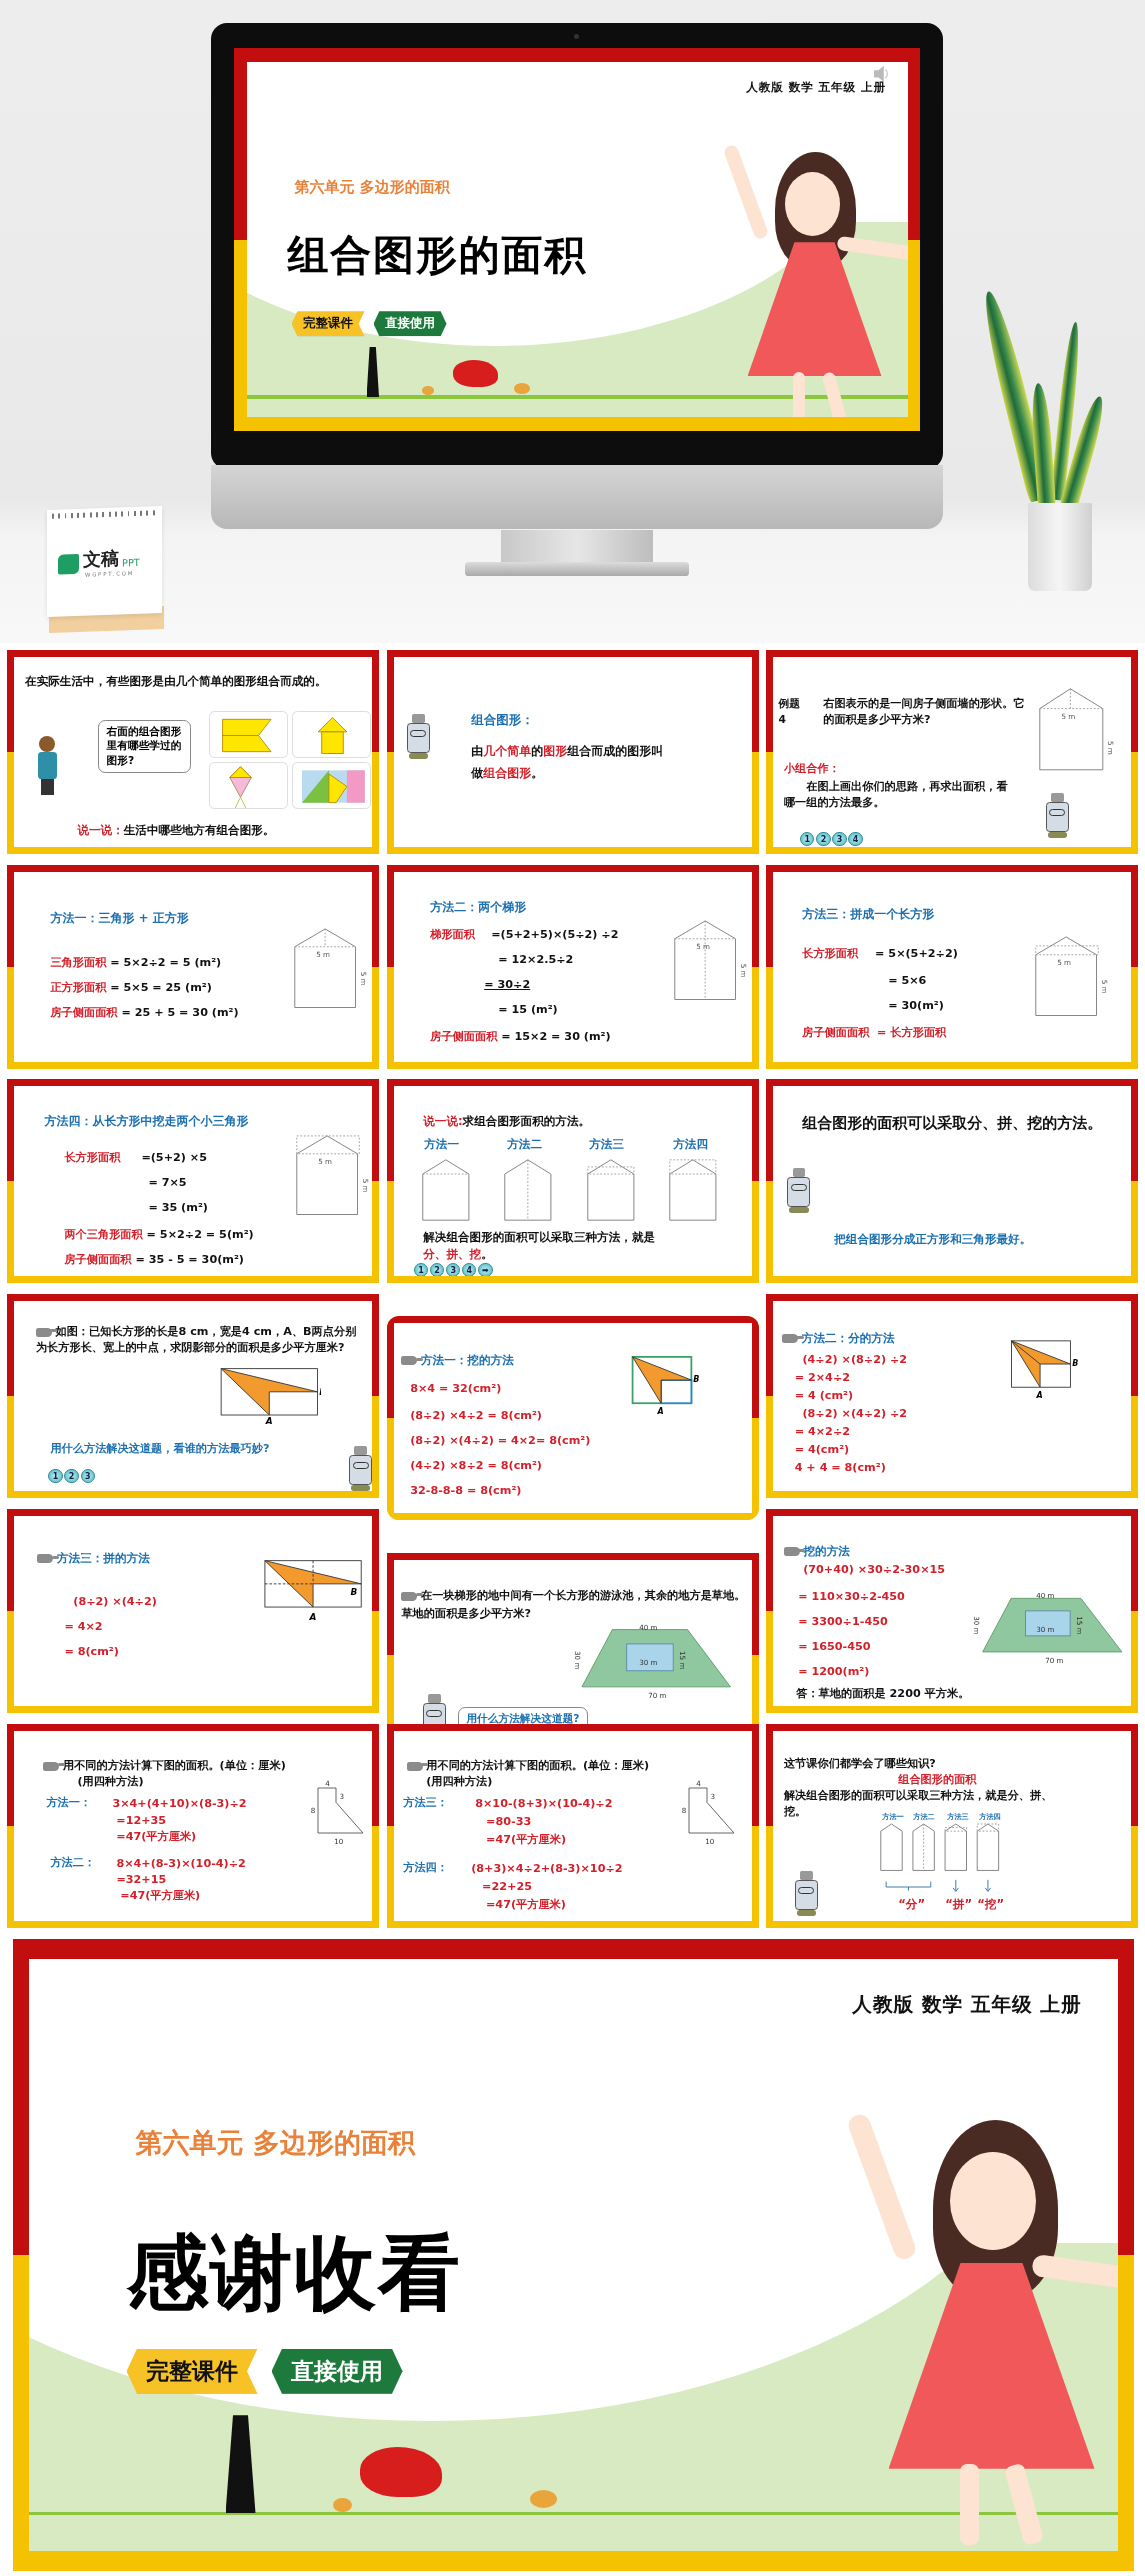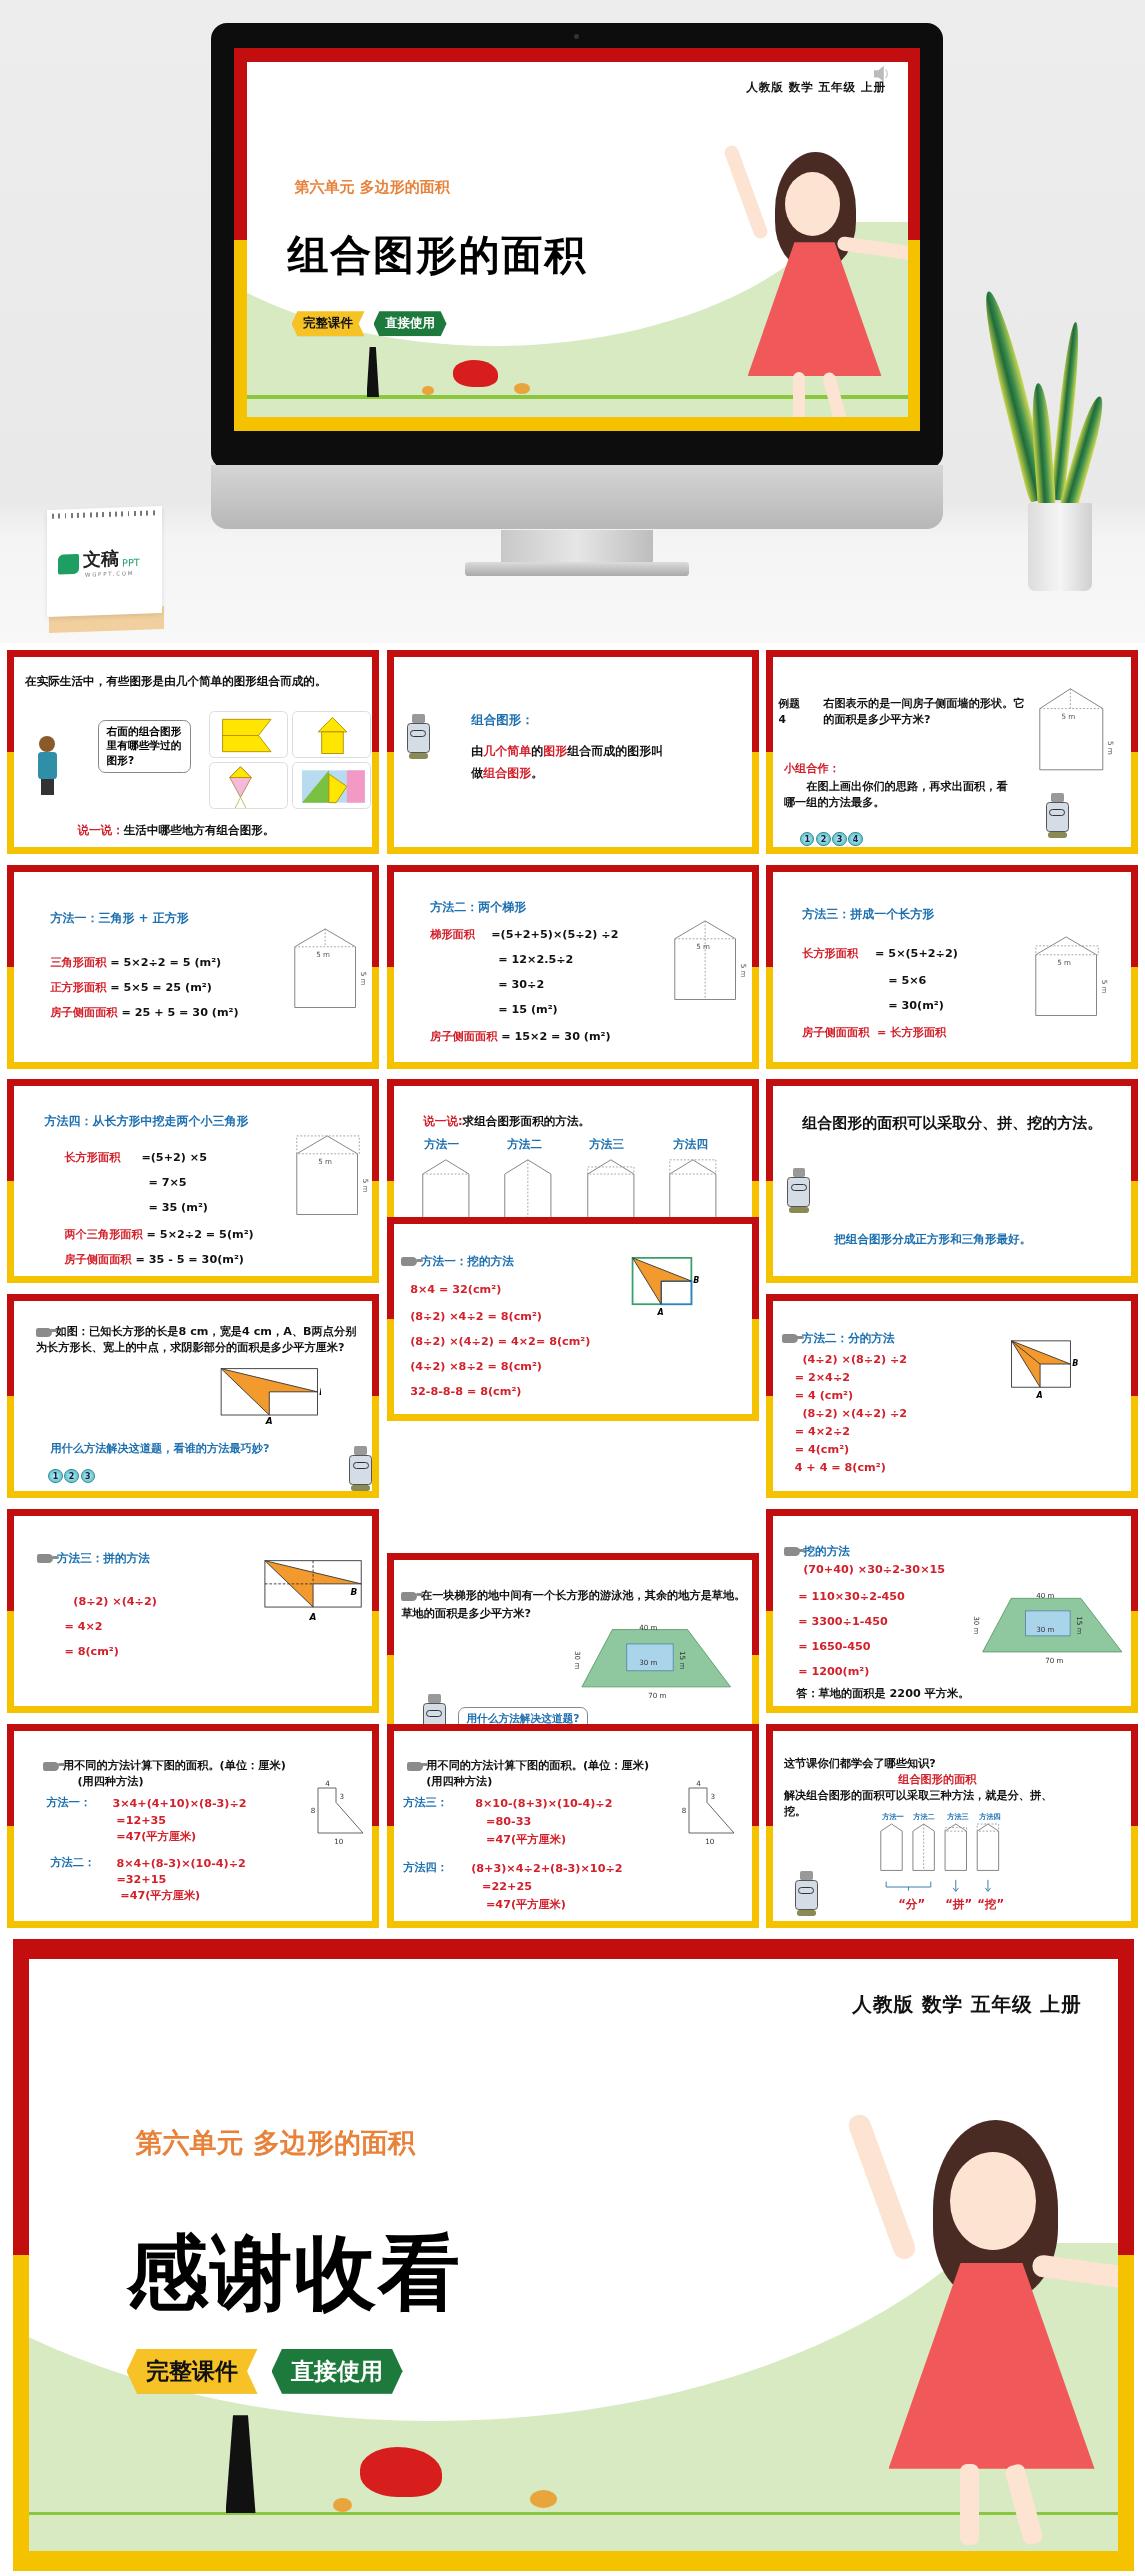--- a/index.html
+++ b/index.html
@@ -256,21 +256,21 @@
 </div>
 
 <div class="slide card" style="left:387px; top:865px;">
   <div class="bg-red"></div>
     <div class="bg-yel"></div>
   <div class="inner">
     <div class="txt blue" style="left:36px; top:27px; font-size:12px;">方法二：两个梯形</div>
     <div class="eq" style="left:36px; top:54px;">梯形面积</div>
     <div class="eqk" style="left:97px; top:54px;">=(5+2+5)×(5÷2) ÷2</div>
     <div class="eqk" style="left:104px; top:79px;">= 12×2.5÷2</div>
-    <div class="eqk" style="left:104px; top:104px;">= 30÷2</div>
+    <div class="eqk" style="left:90px; top:104px;text-decoration:underline;">= 30÷2</div>
     <div class="eqk" style="left:104px; top:129px;">= 15 (m²)</div>
     <div class="eqk" style="left:36px; top:156px;"><span class="red">房子侧面面积</span><span> = 15×2 = 30 (m²)</span></div>
     <div class="house" style="left:279px; top:47px;">
         <svg width="75" height="86" viewBox="0 0 84 96">
           <polygon points="2,22 36,2 70,22 70,90 2,90" fill="#fff" stroke="#777"></polygon>
           <line x1="2" y1="22" x2="70" y2="22" stroke="#999" stroke-dasharray="2,2"></line>
           <line x1="36" y1="2" x2="36" y2="90" stroke="#999" stroke-dasharray="2,2"></line>
           <text x="26" y="34" font-size="8" fill="#555">5 m</text>
           <text x="76" y="50" font-size="8" fill="#555" transform="rotate(90 76 50)">5 m</text>
         </svg>
@@ -401,21 +401,21 @@
         <div class="feet"></div>
       </div>
     <div class="nav-dots" style="left:34px; top:168px;">
       <div class="nav-dot">1</div>
       <div class="nav-dot">2</div>
       <div class="nav-dot">3</div>
     </div>
   </div>
 </div>
 
-<div class="slide card" style="left:387px; top:1217px;">
+<div class="slide card" style="left:387px; top:1316px;border-radius:12px;">
   <div class="bg-red"></div>
     <div class="bg-yel"></div>
   <div class="inner">
     <div class="txt blue" style="left:7.2px; top:29px; font-size:11.6px;"><span class="hand"></span><span>方法一：挖的方法</span></div>
     <div class="eq" style="left:16px; top:57px;">8×4 = 32(cm²)</div>
     <div class="eq" style="left:16px; top:84px;">(8÷2) ×4÷2 = 8(cm²)</div>
     <div class="eq" style="left:16px; top:109px;">(8÷2) ×(4÷2) = 4×2= 8(cm²)</div>
     <div class="eq" style="left:16px; top:134px;">(4÷2) ×8÷2 = 8(cm²)</div>
     <div class="eq" style="left:16px; top:159px;">32-8-8-8 = 8(cm²)</div>
     <div class="house" style="left:235px; top:30px;">

